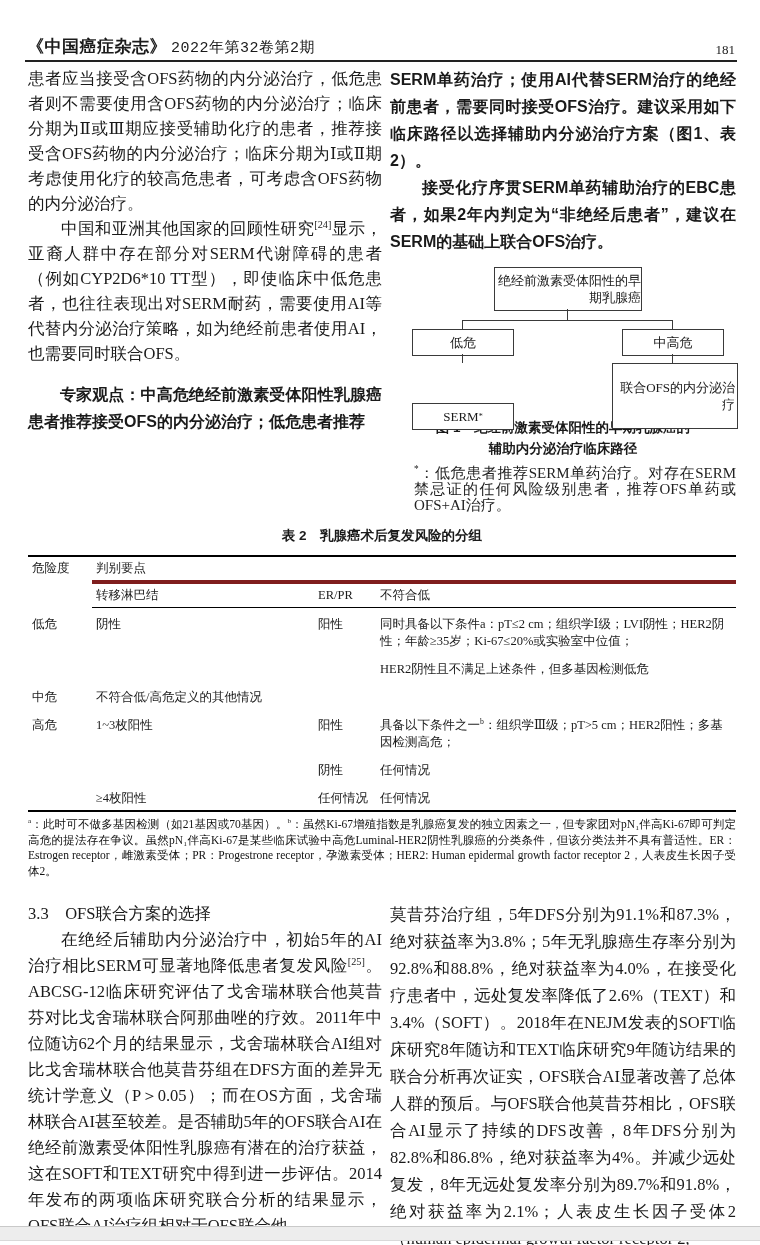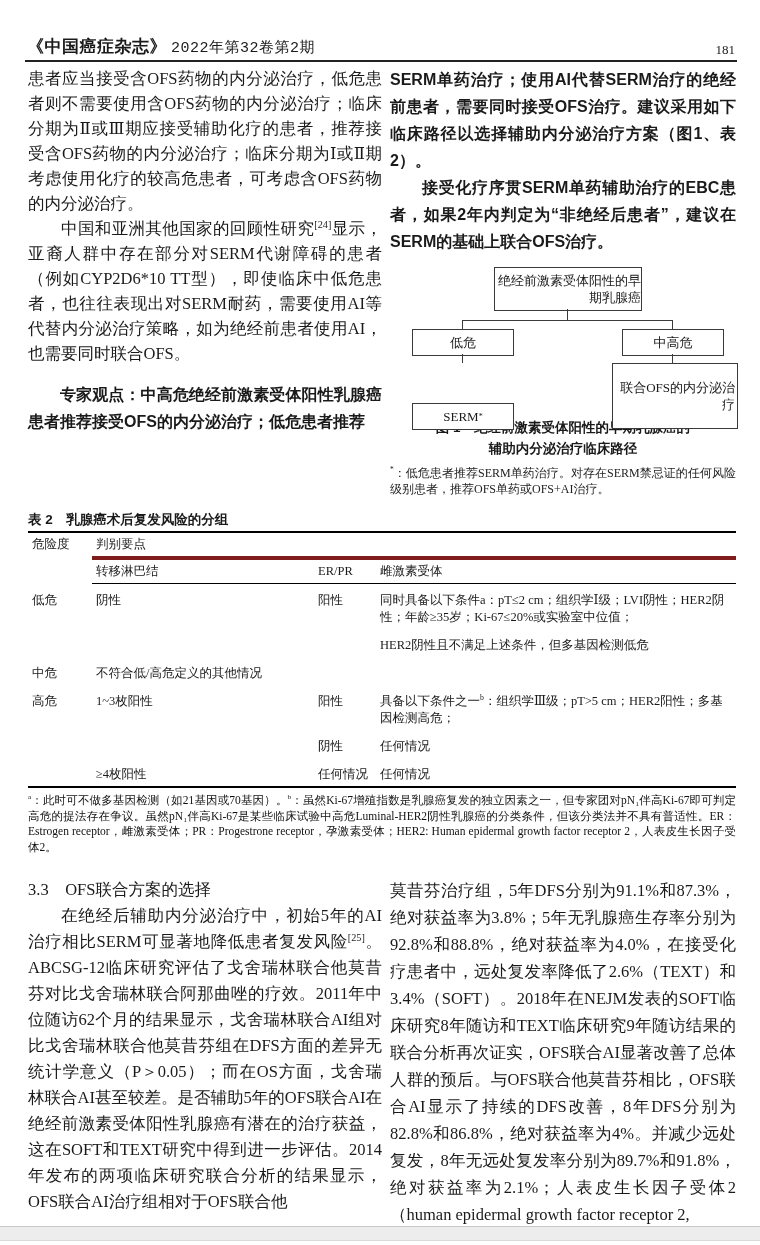--- a/index.html
+++ b/index.html
@@ -26,25 +26,25 @@
   .expert{margin-top:15px;}
   sup{font-size:.62em;vertical-align:super;line-height:0;}
   
   .flow{position:relative;width:347px;height:138px;margin-top:12px;
         font-family:"Liberation Serif","DejaVu Serif",serif;}
   .fbox{position:absolute;border:1px solid #3a3a3a;background:#fff;font-size:13px;
         line-height:17px;text-align:right;display:flex;align-items:center;justify-content:center;}
   .fline{position:absolute;background:#3a3a3a;}
   .fig-caption{margin-top:12px;text-align:center;font-weight:700;font-size:13.5px;line-height:21px;
                font-family:"Liberation Sans","DejaVu Sans",sans-serif;}
-  .fig-note{margin-top:6px;font-size:12px;line-height:16px;text-align:justify;color:#222;}
+  .fig-note{margin-top:6px;font-size:15px;line-height:16px;text-align:justify;color:#222;margin-left:24px;}
   
   .tbl-wrap{margin-top:14px;}
-  .tbl-title{text-align:left;font-weight:700;font-size:13.5px;
-             font-family:"Liberation Sans","DejaVu Sans",sans-serif;margin-bottom:2px;}
+  .tbl-title{text-align:center;font-weight:700;font-size:13.5px;
+             font-family:"Liberation Sans","DejaVu Sans",sans-serif;margin-bottom:10px;}
   table.risk{width:100%;border-collapse:collapse;border-top:2px solid #000;border-bottom:2px solid #000;
              font-size:12.5px;line-height:17px;}
   table.risk td{padding:3px 4px;vertical-align:top;text-align:left;}
   td.h{ text-align:center;vertical-align:middle;padding:5px 4px;}
   td.grp{border-bottom:4px solid #7f1d1d;}
   tr.subhdr td{border-bottom:1px solid #000;}
   tr.sp td{padding-top:8px;}
   
   .tbl-fn{font-size:11.5px;line-height:15.5px;text-align:justify;margin-top:5px;color:#111;}
   
@@ -116,21 +116,21 @@
             <col>
         </colgroup>
         <tbody>
             <tr>
           <td rowspan="2" class="h">危险度</td>
           <td colspan="3" class="h grp">判别要点</td>
         </tr>
         <tr class="subhdr">
           <td class="h">转移淋巴结</td>
           <td class="h">ER/PR</td>
-          <td class="h">雌激素受体</td>
+          <td class="h">不符合低</td>
         </tr>
         <tr class="sp">
           <td>低危</td>
           <td>阴性</td>
           <td>阳性</td>
           <td>同时具备以下条件a：pT≤2 cm；组织学Ⅰ级；LVI阴性；HER2阴性；年龄≥35岁；Ki-67≤20%或实验室中位值；</td>
         </tr>
         <tr class="sp">
           <td></td>
           <td></td>

